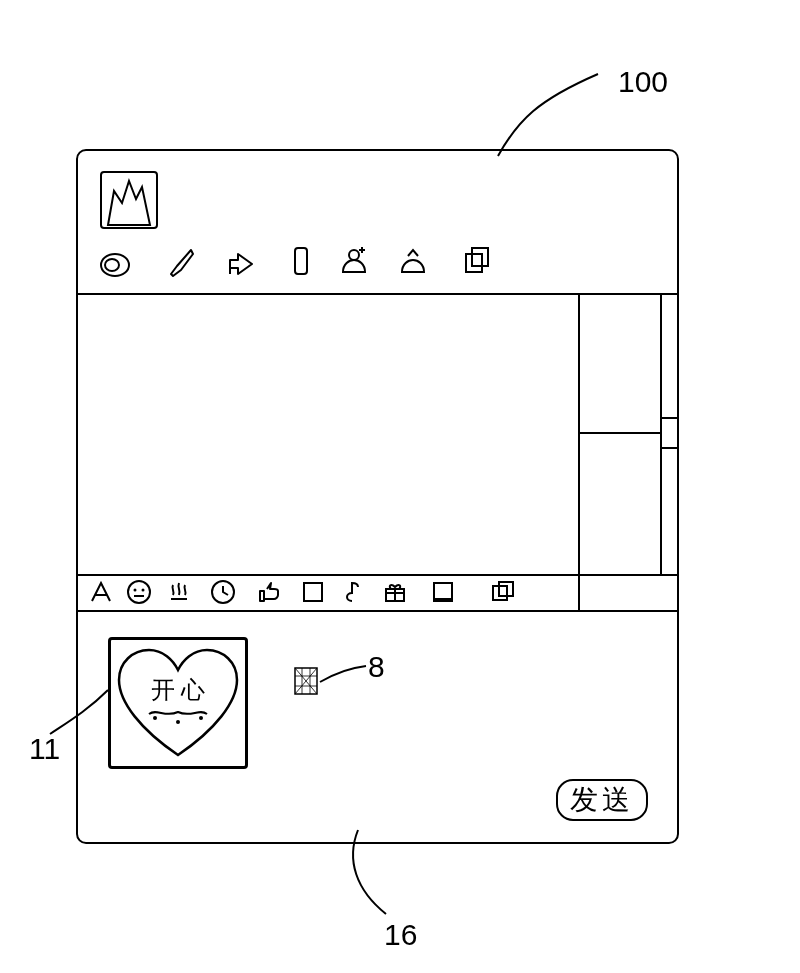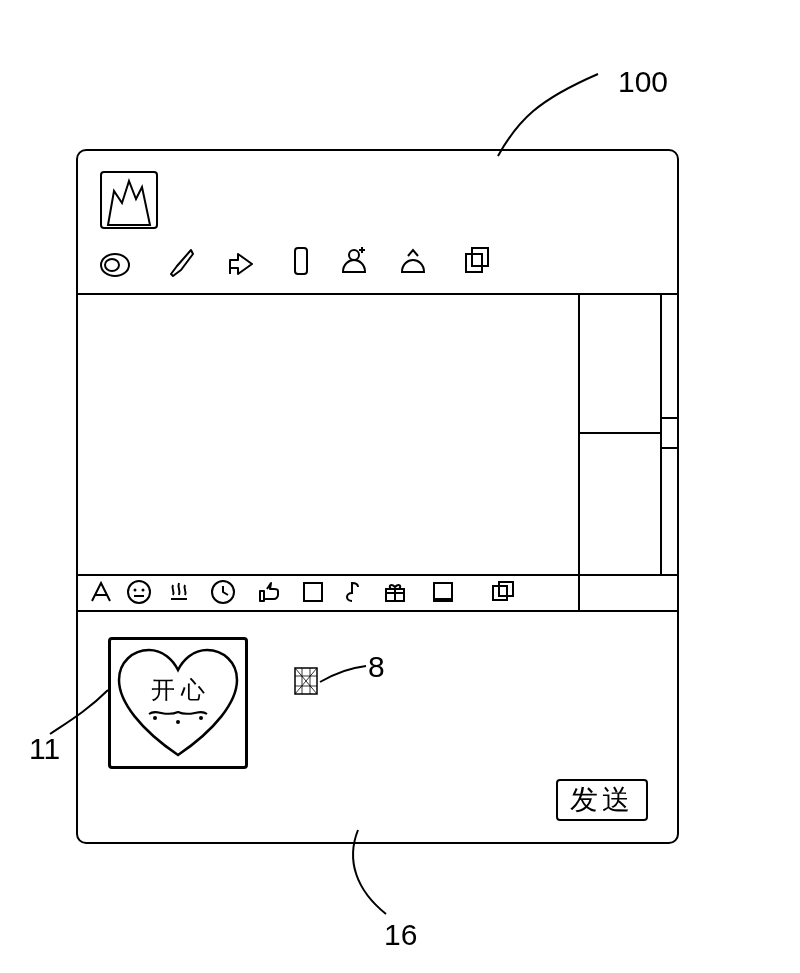--- a/index.html
+++ b/index.html
@@ -151,21 +151,21 @@
   </svg>
 </div>
 
 <div class="cursor" style="left:294px;top:667px;">
   <svg viewBox="0 0 24 28">
     <rect x="1" y="1" width="22" height="26" fill="none" stroke="#000" stroke-width="1.5"></rect>
     <path d="M1 1 L23 27 M23 1 L1 27 M1 9 L23 9 M1 19 L23 19 M8 1 L8 27 M16 1 L16 27" stroke="#000" stroke-width="0.8"></path>
   </svg>
 </div>
 
-<div class="btn" style="left:556px;top:779px;width:92px;height:42px;">
+<div class="btn" style="left:556px;top:779px;width:92px;height:42px;border-radius:17px;">
   <span>发送</span>
 </div>
 
 <div class="leadline" style="left:498px;top:70px;width:120px;height:90px;">
   <svg viewBox="0 0 120 90">
         <path d="M0 86 C20 50 40 30 100 4" fill="none" stroke="#000" stroke-width="2"></path>
       </svg>
 </div>
 <div class="lbl" style="left:618px;top:65px;">100</div>
 

